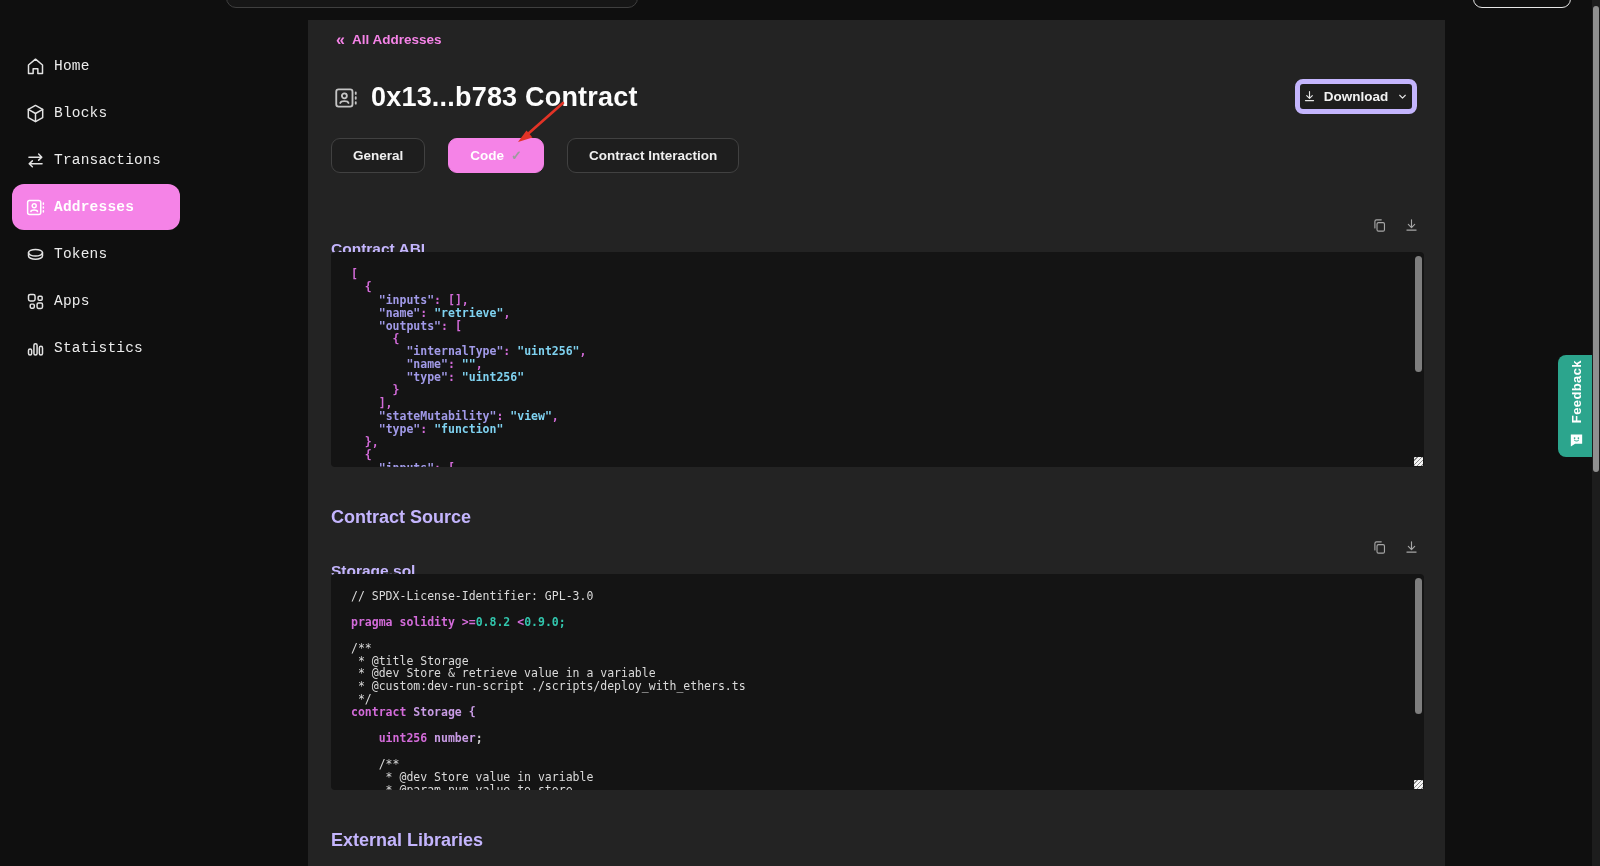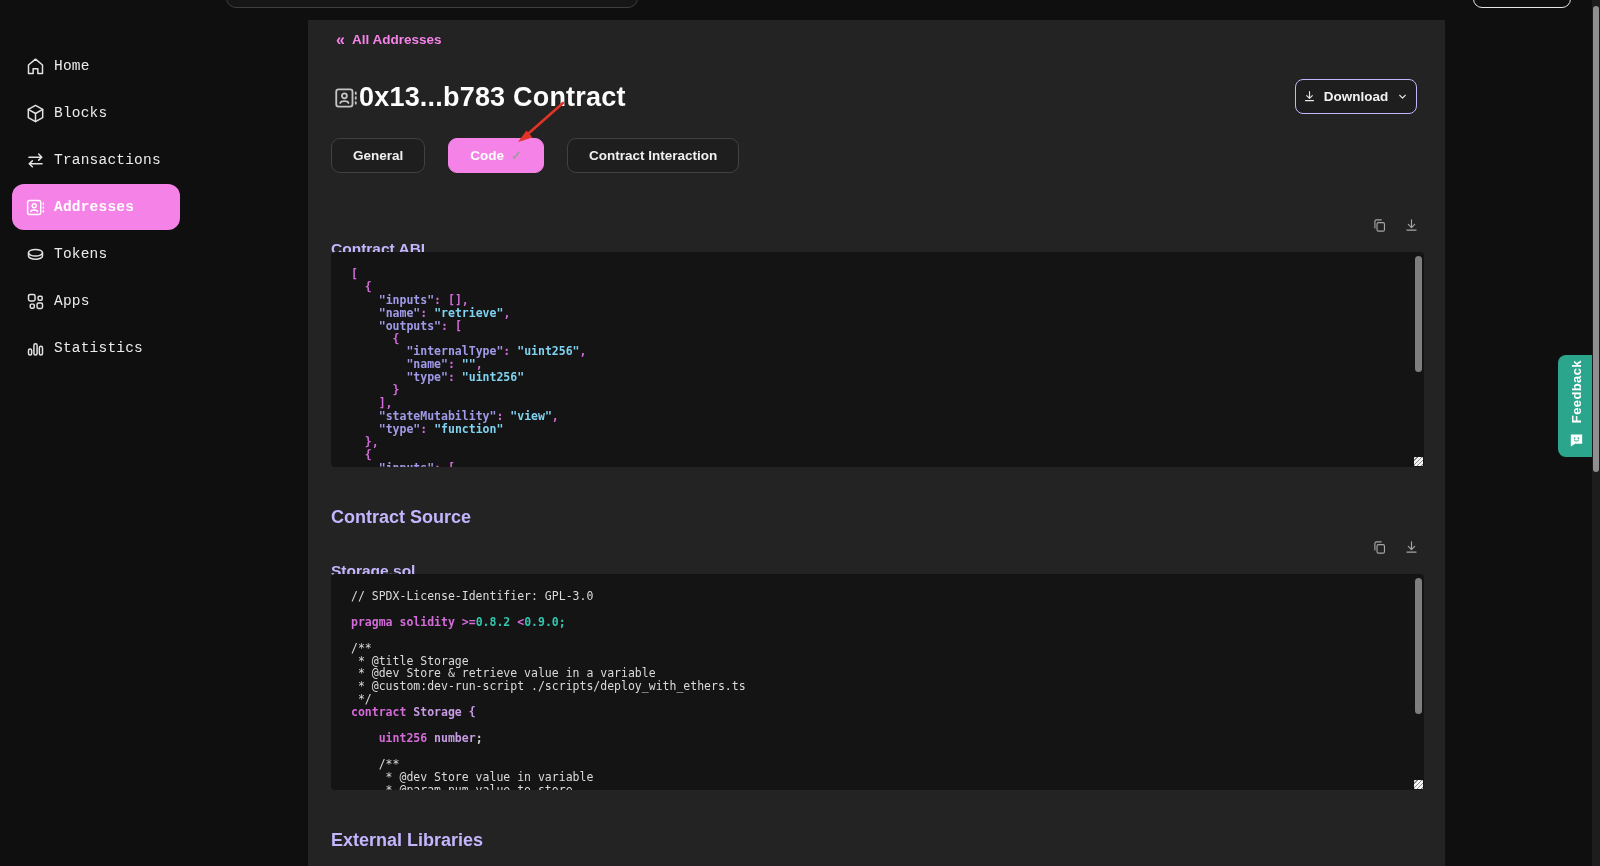--- a/index.html
+++ b/index.html
@@ -23,28 +23,28 @@
   .nav-label { font-size:14.5px; font-weight:500; color:#ececec; letter-spacing:.2px;font-family:Liberation Mono, monospace; }
   .nav-item.active { background:var(--pink); }
   .nav-item.active .nav-label { color:#fff; font-weight:700; }
   .nav-item.active .nav-icon { color:#fff; }
 
   
   .panel { position:absolute; left:308px; top:20px; width:1137px; height:846px; background:#232323; }
   .back-link { position:absolute; left:28px; top:12px; display:flex; align-items:center; gap:7px;
     color:var(--pink); font-size:13.5px; font-weight:600; cursor:pointer; }
   .back-link .chev { font-size:16px; line-height:13px; }
-  .title-row { position:absolute; left:25px; top:62px; display:flex; align-items:center; gap:0; }
+  .title-row { position:absolute; left:25px; top:62px; display:flex; align-items:center; gap:12px; }
   .title-icon { width:26px; height:26px; color:#c4c4c4; display:inline-flex; }
   .title-icon svg { width:26px; height:26px; stroke:currentColor; fill:none; stroke-width:1.7;
     stroke-linecap:round; stroke-linejoin:round; }
   .page-title { color:#fdfdfd; font-size:27px; font-weight:600; letter-spacing:.2px; }
 
   .download-btn { position:absolute; left:987px; top:59px; width:122px; height:35px;
-    border:1px solid #c4b5fd; border-radius:8px; display:flex; align-items:center;
+    border:5px solid #c4b5fd; border-radius:8px; display:flex; align-items:center;
     justify-content:center; gap:7px; color:#f2f2f2; cursor:pointer; background:#1e1e1e; }
   .download-btn svg { width:15px; height:15px; stroke:#e6e6e6; fill:none; stroke-width:1.8;
     stroke-linecap:round; stroke-linejoin:round; }
   .download-label { font-size:13.5px; font-weight:600; }
 
   .tabs { position:absolute; left:23px; top:118px; display:flex; gap:23px; }
   .tab { height:35px; padding:0 21px; border-radius:9px; border:1px solid #414141;
     background:#1e1e1e; display:flex; align-items:center; gap:7px; color:#f0f0f0;
     font-size:13.5px; font-weight:600; cursor:pointer; }
   .tab.active { background:var(--pink); border-color:var(--pink); color:#fff; }

